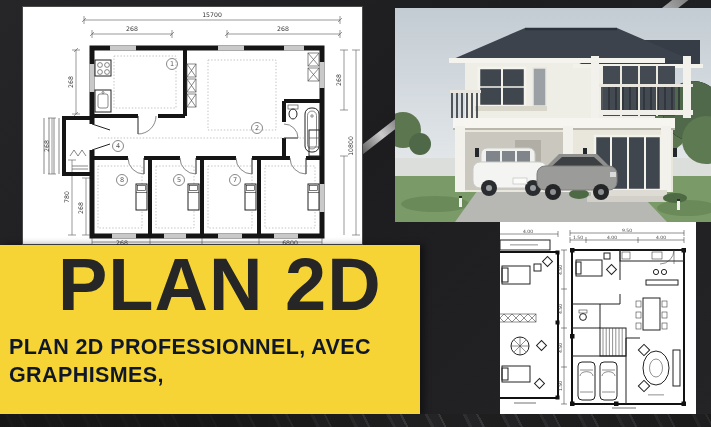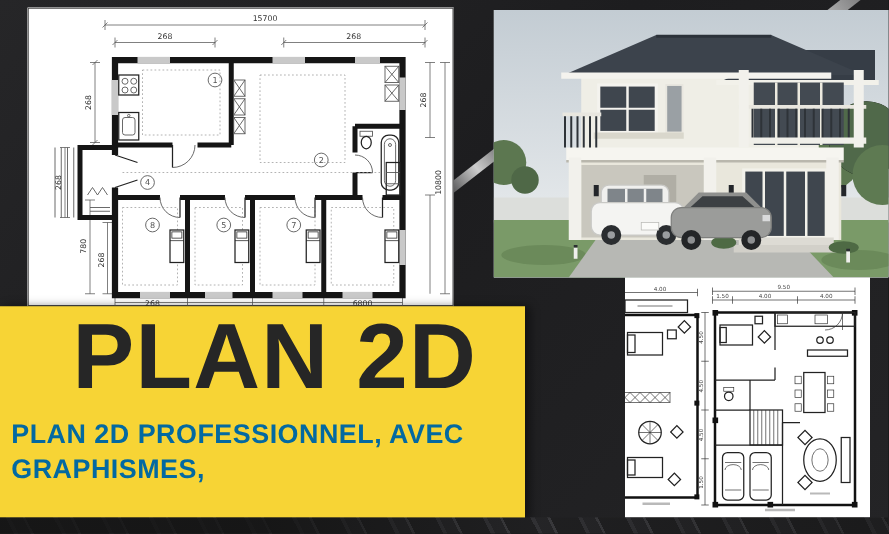--- a/index.html
+++ b/index.html
@@ -15,21 +15,21 @@
   
   .plan-card{position:absolute;left:22px;top:6px;width:341px;height:239px;background:#ffffff;box-shadow:0 0 0 1px #4a4a4a inset;}
   
   .photo{position:absolute;left:395px;top:8px;width:316px;height:214px;background:#cfd6da;}
   
   .plans-panel{position:absolute;left:500px;top:222px;width:196px;height:192px;background:#ffffff;overflow:hidden;}
 
   
   .banner{position:absolute;left:0;top:245px;width:420px;height:171px;background:#F7D435;z-index:5;box-shadow:4px 0 7px rgba(0,0,0,.45);}
   .banner-title{position:absolute;left:58px;top:2px;font-size:74px;line-height:76px;font-weight:700;letter-spacing:1px;color:#262626;}
-  .banner-sub{position:absolute;left:9px;top:88px;font-size:21.5px;line-height:28px;font-weight:700;letter-spacing:.4px;color:#0369a1;}
+  .banner-sub{position:absolute;left:9px;top:88px;font-size:21.5px;line-height:28px;font-weight:700;letter-spacing:.4px;color:#0f172a;}
 
   
   .bottom-strip{position:absolute;left:0;bottom:0;width:711px;height:13px;z-index:6;
     background:repeating-linear-gradient(63deg,#232325 0 10px,#3a3a3e 10px 13px,#2a2a2d 13px 22px,#454549 22px 24px,#232325 24px 34px);}
   .bottom-strip::after{content:"";position:absolute;inset:0;background:linear-gradient(90deg,rgba(20,20,20,.85) 0 30%,rgba(20,20,20,.25) 60%,rgba(20,20,20,.55) 100%);}
 
   
   .w5{stroke:#151515;stroke-width:5;fill:none}
   .w4{stroke:#151515;stroke-width:4;fill:none}
   .w1{stroke:#222;stroke-width:1;fill:none}

